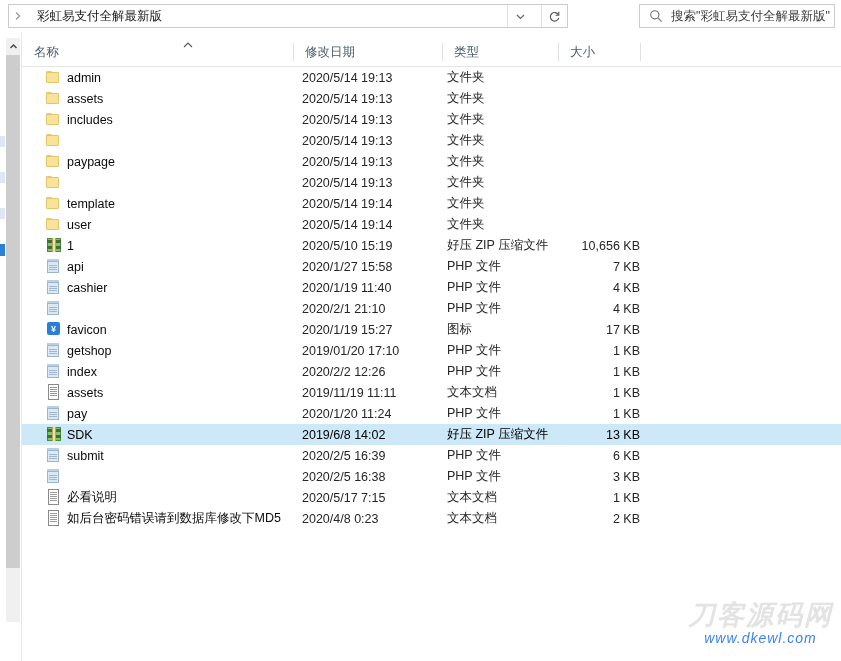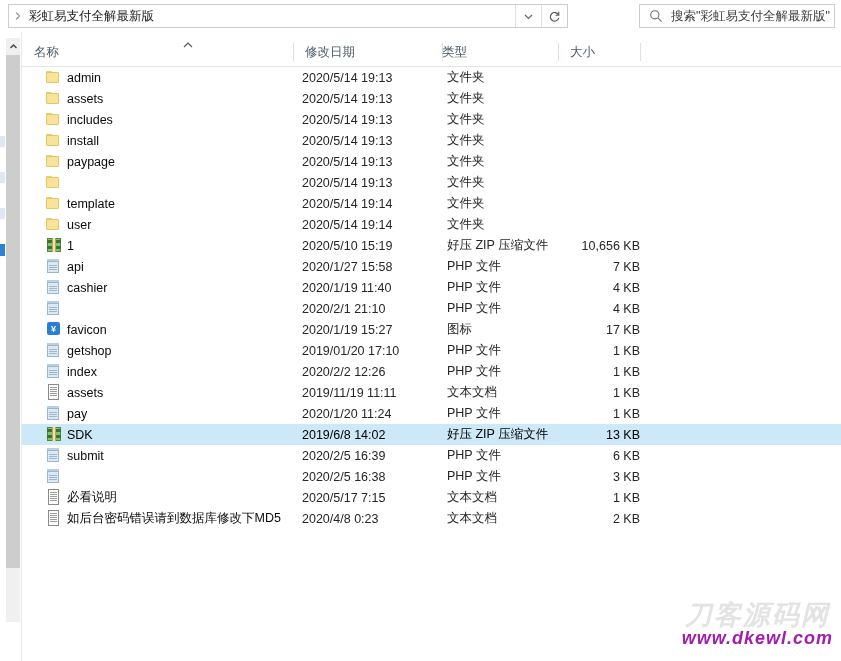--- a/index.html
+++ b/index.html
@@ -30,20 +30,21 @@
   }
   .addressbar {
     position: absolute;
     left: 8px; top: 4px;
     width: 560px; height: 24px;
     background: #ffffff;
     border: 1px solid #cccccc;
     display: flex;
     align-items: center;
     box-sizing: border-box;
+    gap: 8px;
   }
   .crumb-arrow {
     width: 18px;
     display: flex;
     align-items: center;
     justify-content: center;
     color: #9a9a9a;
     flex: 0 0 auto;
   }
   .crumb-arrow svg { display: block; }
@@ -366,24 +367,24 @@
     font-family: "DejaVu Sans", "Liberation Sans", sans-serif;
     font-size: 27px;
     font-weight: bold;
     color: #e3e3e3;
     letter-spacing: 2px;
     line-height: 30px;
     font-style: italic;
   }
   .wm-bot {
     font-family: "Liberation Sans", sans-serif;
-    font-size: 18px;
-    font-weight: bold;
+    font-size: 14px;
+    font-weight: normal;
     font-style: italic;
-    color: #a21caf;
+    color: #3b82f6;
     letter-spacing: 1px;
     line-height: 17px;
   }
 </style>
 </head>
 <body>
 
 <div class="topbar">
 
   <div class="addressbar">
@@ -445,21 +446,21 @@
   <div class="colcell" style="left:0px;   width:271px;">
     <span>名称</span>
   </div>
   <div class="colsep" style="left:271px"></div>
 
   <div class="colcell" style="left:271px; width:149px;">
     <span>修改日期</span>
   </div>
   <div class="colsep" style="left:420px"></div>
 
-  <div class="colcell" style="left:408px; width:116px;">
+  <div class="colcell" style="left:420px; width:116px;">
     <span>类型</span>
   </div>
   <div class="colsep" style="left:536px"></div>
 
   <div class="colcell" style="left:536px; width:82px;">
     <span>大小</span>
   </div>
   <div class="colsep" style="left:618px"></div>
 </div>
 
@@ -480,21 +481,20 @@
     </div>
     <div class="row">
       <span class="c-icon"><span class="ic ic-folder"><span class="tab"></span><span class="body"></span></span></span>
       <span class="c-name">includes</span>
       <span class="c-date">2020/5/14 19:13</span>
       <span class="c-type">文件夹</span>
       <span class="c-size"></span>
     </div>
     <div class="row">
       <span class="c-icon"><span class="ic ic-folder"><span class="tab"></span><span class="body"></span></span></span>
-      <span class="c-name">install</span>
       <span class="c-date">2020/5/14 19:13</span>
       <span class="c-type">文件夹</span>
       <span class="c-size"></span>
     </div>
     <div class="row">
       <span class="c-icon"><span class="ic ic-folder"><span class="tab"></span><span class="body"></span></span></span>
       <span class="c-name">paypage</span>
       <span class="c-date">2020/5/14 19:13</span>
       <span class="c-type">文件夹</span>
       <span class="c-size"></span>

